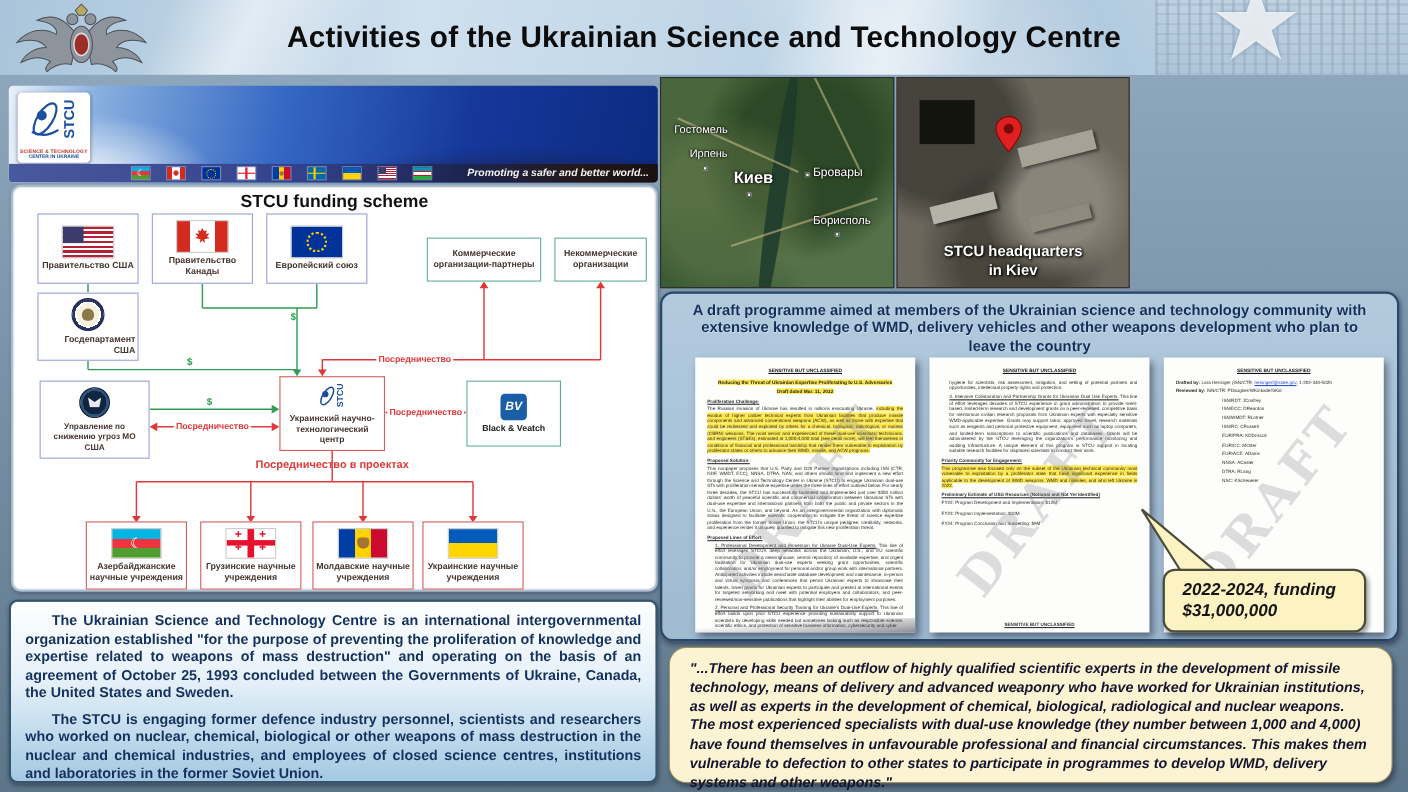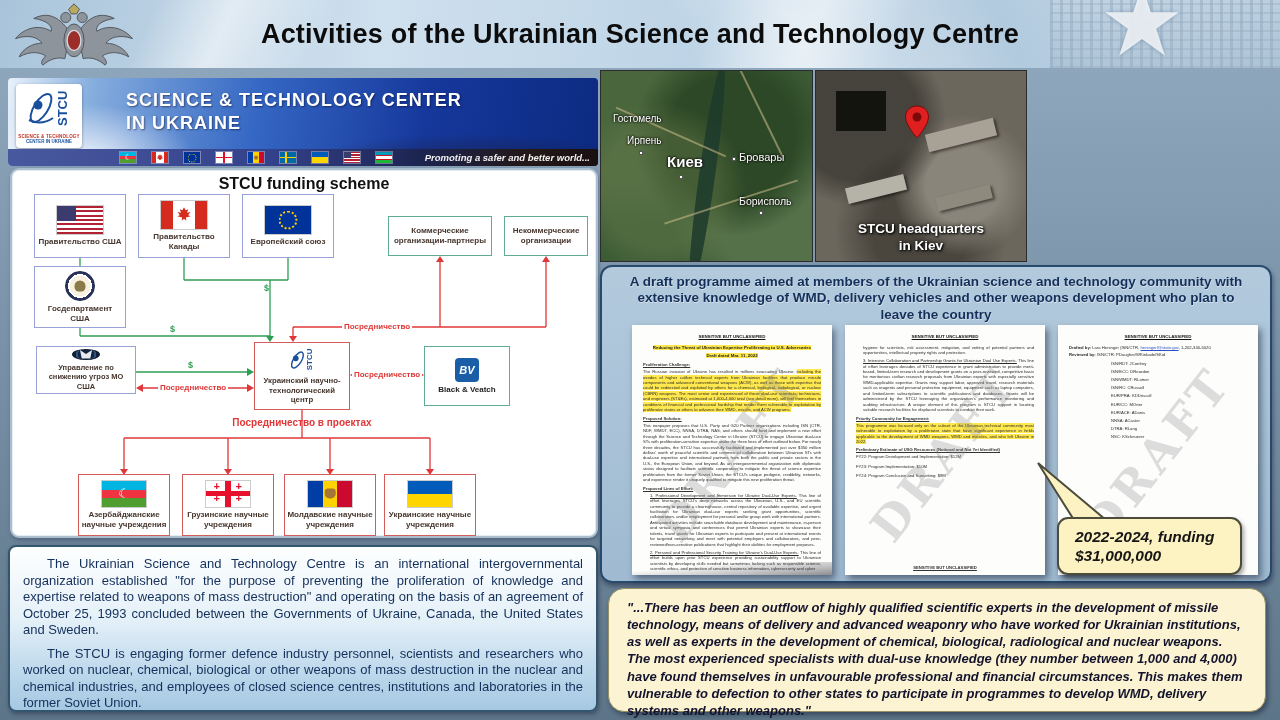--- a/index.html
+++ b/index.html
@@ -100,21 +100,21 @@
          background:radial-gradient(circle,#10253f 0 58%,#31537a 58% 72%,#0e2038 72%); border:1px solid #0a1a30; position:relative; }
   .seal-dtra::after { content:""; position:absolute; left:50%; top:50%; width:12px; height:9px;
          transform:translate(-50%,-50%); background:#e8e8f0; clip-path:polygon(0 0,50% 45%,100% 0,85% 100%,15% 100%); }
   .bvlogo { width:24px; height:24px; border-radius:4px; background:#1a5ea8; color:#fff; font-weight:bold;
          font-style:italic; font-size:11px; display:flex; align-items:center; justify-content:center; }
 
   
   #about { position:absolute; left:8px; top:545px; width:590px; height:167px; border-radius:8px;
          border:2px solid #33566e; background:linear-gradient(180deg,#feffff 0%,#e4f0f8 45%,#b9d6ea 80%,#a5c9e2 100%);
          padding:9px 13px 6px; box-shadow:1px 2px 4px rgba(0,0,30,.35); }
-  #about p { font-size:13px; font-weight:normal; color:#14305c; text-align:justify; line-height:1.27;
+  #about p { font-size:13px; font-weight:bold; color:#14305c; text-align:justify; line-height:1.27;
          text-indent:24px; margin-bottom:7px; }
 
   
   .ph { position:absolute; top:70px; height:192px; overflow:hidden; border:1px solid #2c2c2c; }
   #map1 { left:600px; width:213px; background:#3c5c36;
        background-image:radial-gradient(circle at 28% 62%, #75855257 0 30%, transparent 45%),
           radial-gradient(circle at 62% 35%, #2c4826 0 35%, transparent 55%),
           radial-gradient(circle at 48% 52%, #93a06e 0 9%, transparent 13%),
           radial-gradient(circle at 15% 20%, #49663d 0 30%, transparent 50%),
           radial-gradient(circle at 85% 80%, #54714a 0 25%, transparent 45%); }
@@ -225,24 +225,20 @@
     <div class="logo-box">
       <svg width="60" height="44" viewBox="0 0 60 44">
         <ellipse cx="22" cy="22" rx="16" ry="7" fill="none" stroke="#1a4f9c" stroke-width="2" transform="rotate(-58 22 22)"></ellipse>
         <circle cx="19" cy="19" r="4.5" fill="#1a4f9c"></circle>
         <path d="M10 34 Q22 40 34 32" fill="none" stroke="#1a4f9c" stroke-width="2"></path>
         <text x="48" y="40" transform="rotate(-90 48 40)" font-size="13" font-weight="bold" fill="#1a4f9c" font-family="Liberation Sans, sans-serif">STCU</text>
       </svg>
       <div class="logo-cap1">SCIENCE &amp; TECHNOLOGY</div>
       <div class="logo-cap2">CENTER IN UKRAINE</div>
     </div>
-    <div class="banner-title">
-      <div>SCIENCE &amp; TECHNOLOGY CENTER</div>
-      <div>IN UKRAINE</div>
-    </div>
     <div class="flag-strip">
       <span class="fl f-az"></span>
       <span class="fl f-ca"></span>
       <span class="fl f-eu"></span>
       <span class="fl f-ge"></span>
       <span class="fl f-md"></span>
       <span class="fl f-se"></span>
       <span class="fl f-ua"></span>
       <span class="fl f-us"></span>
       <span class="fl f-uz"></span>
@@ -297,25 +293,25 @@
     <div class="node bblue" style="left:230px; top:24px; width:92px; height:64px;">
       <span class="flagL f-eu" style="width:46px;height:28px;"></span>
       <div class="nl">Европейский союз</div>
     </div>
     <div class="node bteal" style="left:376px; top:46px; width:104px; height:40px;">
       <div class="nl">Коммерческие организации-партнеры</div>
     </div>
     <div class="node bteal" style="left:492px; top:46px; width:84px; height:40px;">
       <div class="nl">Некоммерческие организации</div>
     </div>
-    <div class="node bblue" style="left:22px; top:96px; width:92px; height:62px;">
+    <div class="node bblue" style="left:22px; top:96px; width:92px; height:62px;text-align:right;">
       <span class="seal-state"></span>
       <div class="nl">Госдепартамент США</div>
     </div>
-    <div class="node bblue" style="left:24px; top:176px; width:100px; height:48px;justify-content:flex-end;">
+    <div class="node bblue" style="left:24px; top:176px; width:100px; height:71px;">
       <span class="seal-dtra"></span>
       <div class="nl" style="font-size:7.5px;">Управление по снижению угроз МО США</div>
     </div>
     <div class="node bred" style="left:242px; top:172px; width:96px; height:68px;">
       <svg width="34" height="26" viewBox="0 0 60 44">
         <ellipse cx="22" cy="22" rx="16" ry="7" fill="none" stroke="#1a4f9c" stroke-width="2.5" transform="rotate(-58 22 22)"></ellipse>
         <circle cx="19" cy="19" r="5" fill="#1a4f9c"></circle>
         <text x="48" y="40" transform="rotate(-90 48 40)" font-size="14" font-weight="bold" fill="#1a4f9c" font-family="Liberation Sans, sans-serif">STCU</text>
       </svg>
       <div class="nl" style="font-size:7.8px;">Украинский научно-технологический центр</div>

